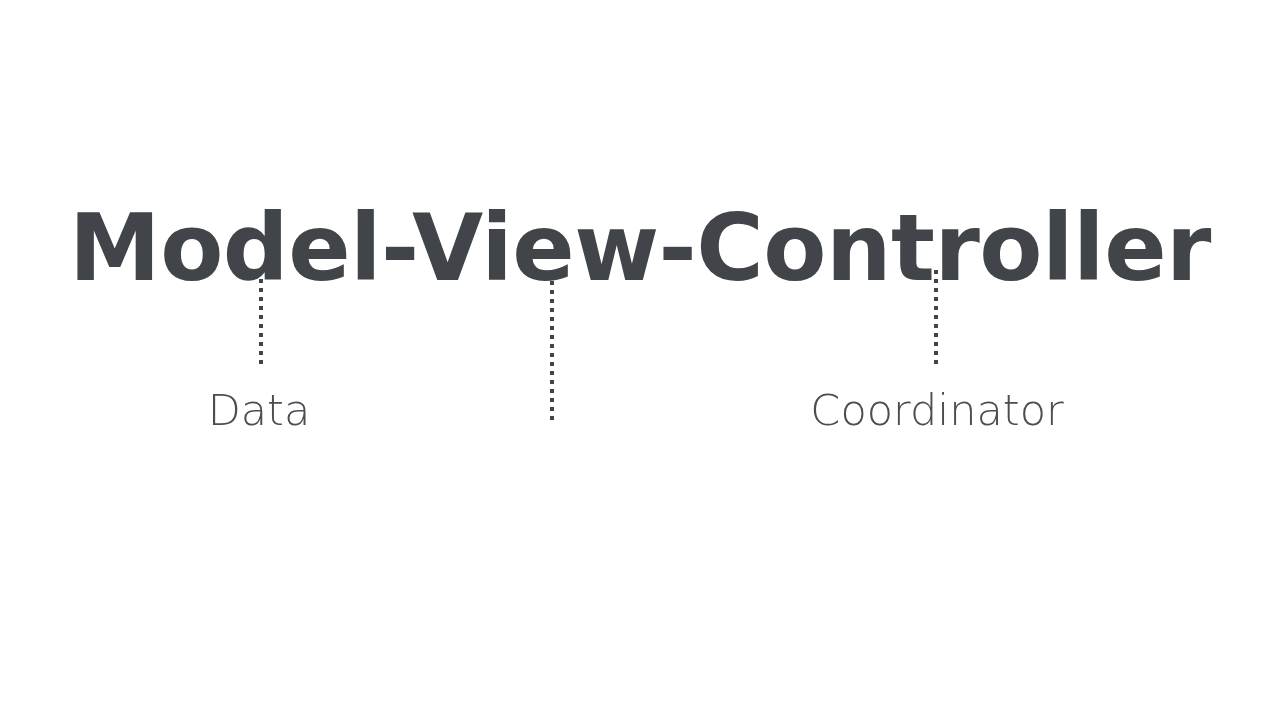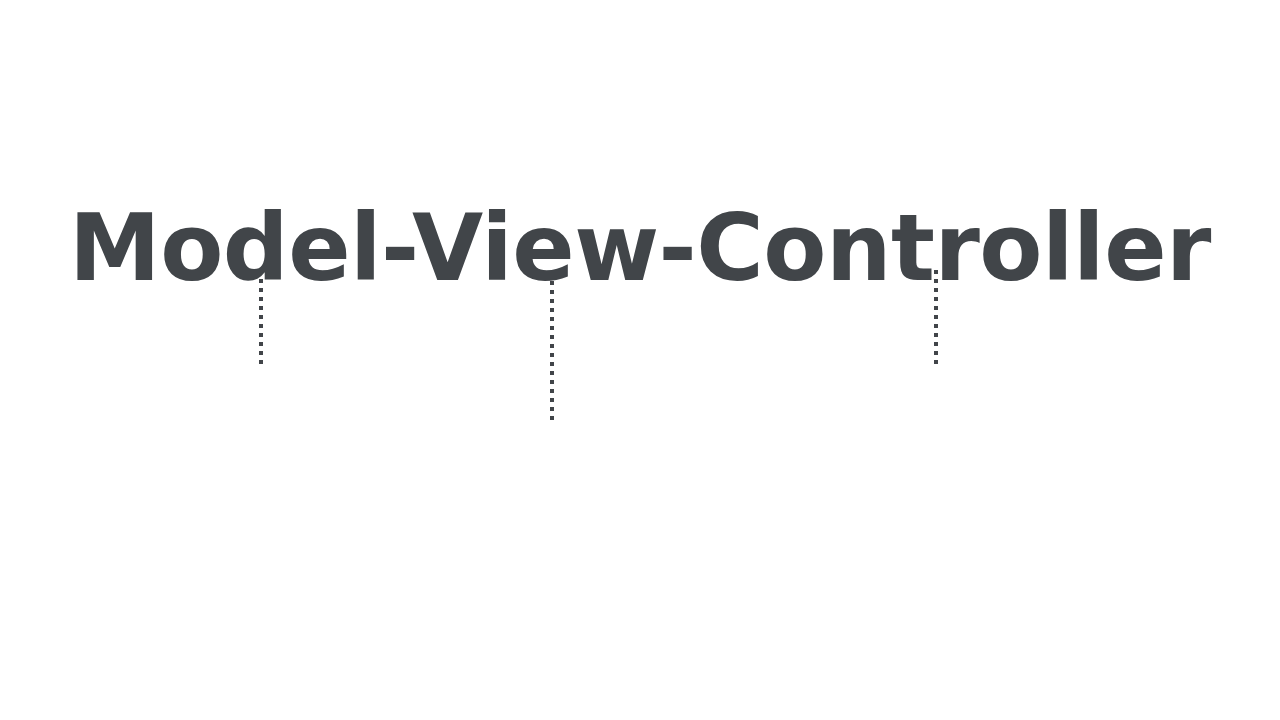--- a/index.html
+++ b/index.html
@@ -86,16 +86,18 @@
 <body>
 
 <div id="slide">
 
   <div class="title">Model-View-Controller</div>
 
   <div class="connector connector-model"></div>
   <div class="connector connector-view"></div>
   <div class="connector connector-control"></div>
 
+  <div class="label label-data">Data</div>
 
 
+  <div class="label label-coordinator">Coordinator</div>
 
 </div>
 
 </body></html>

